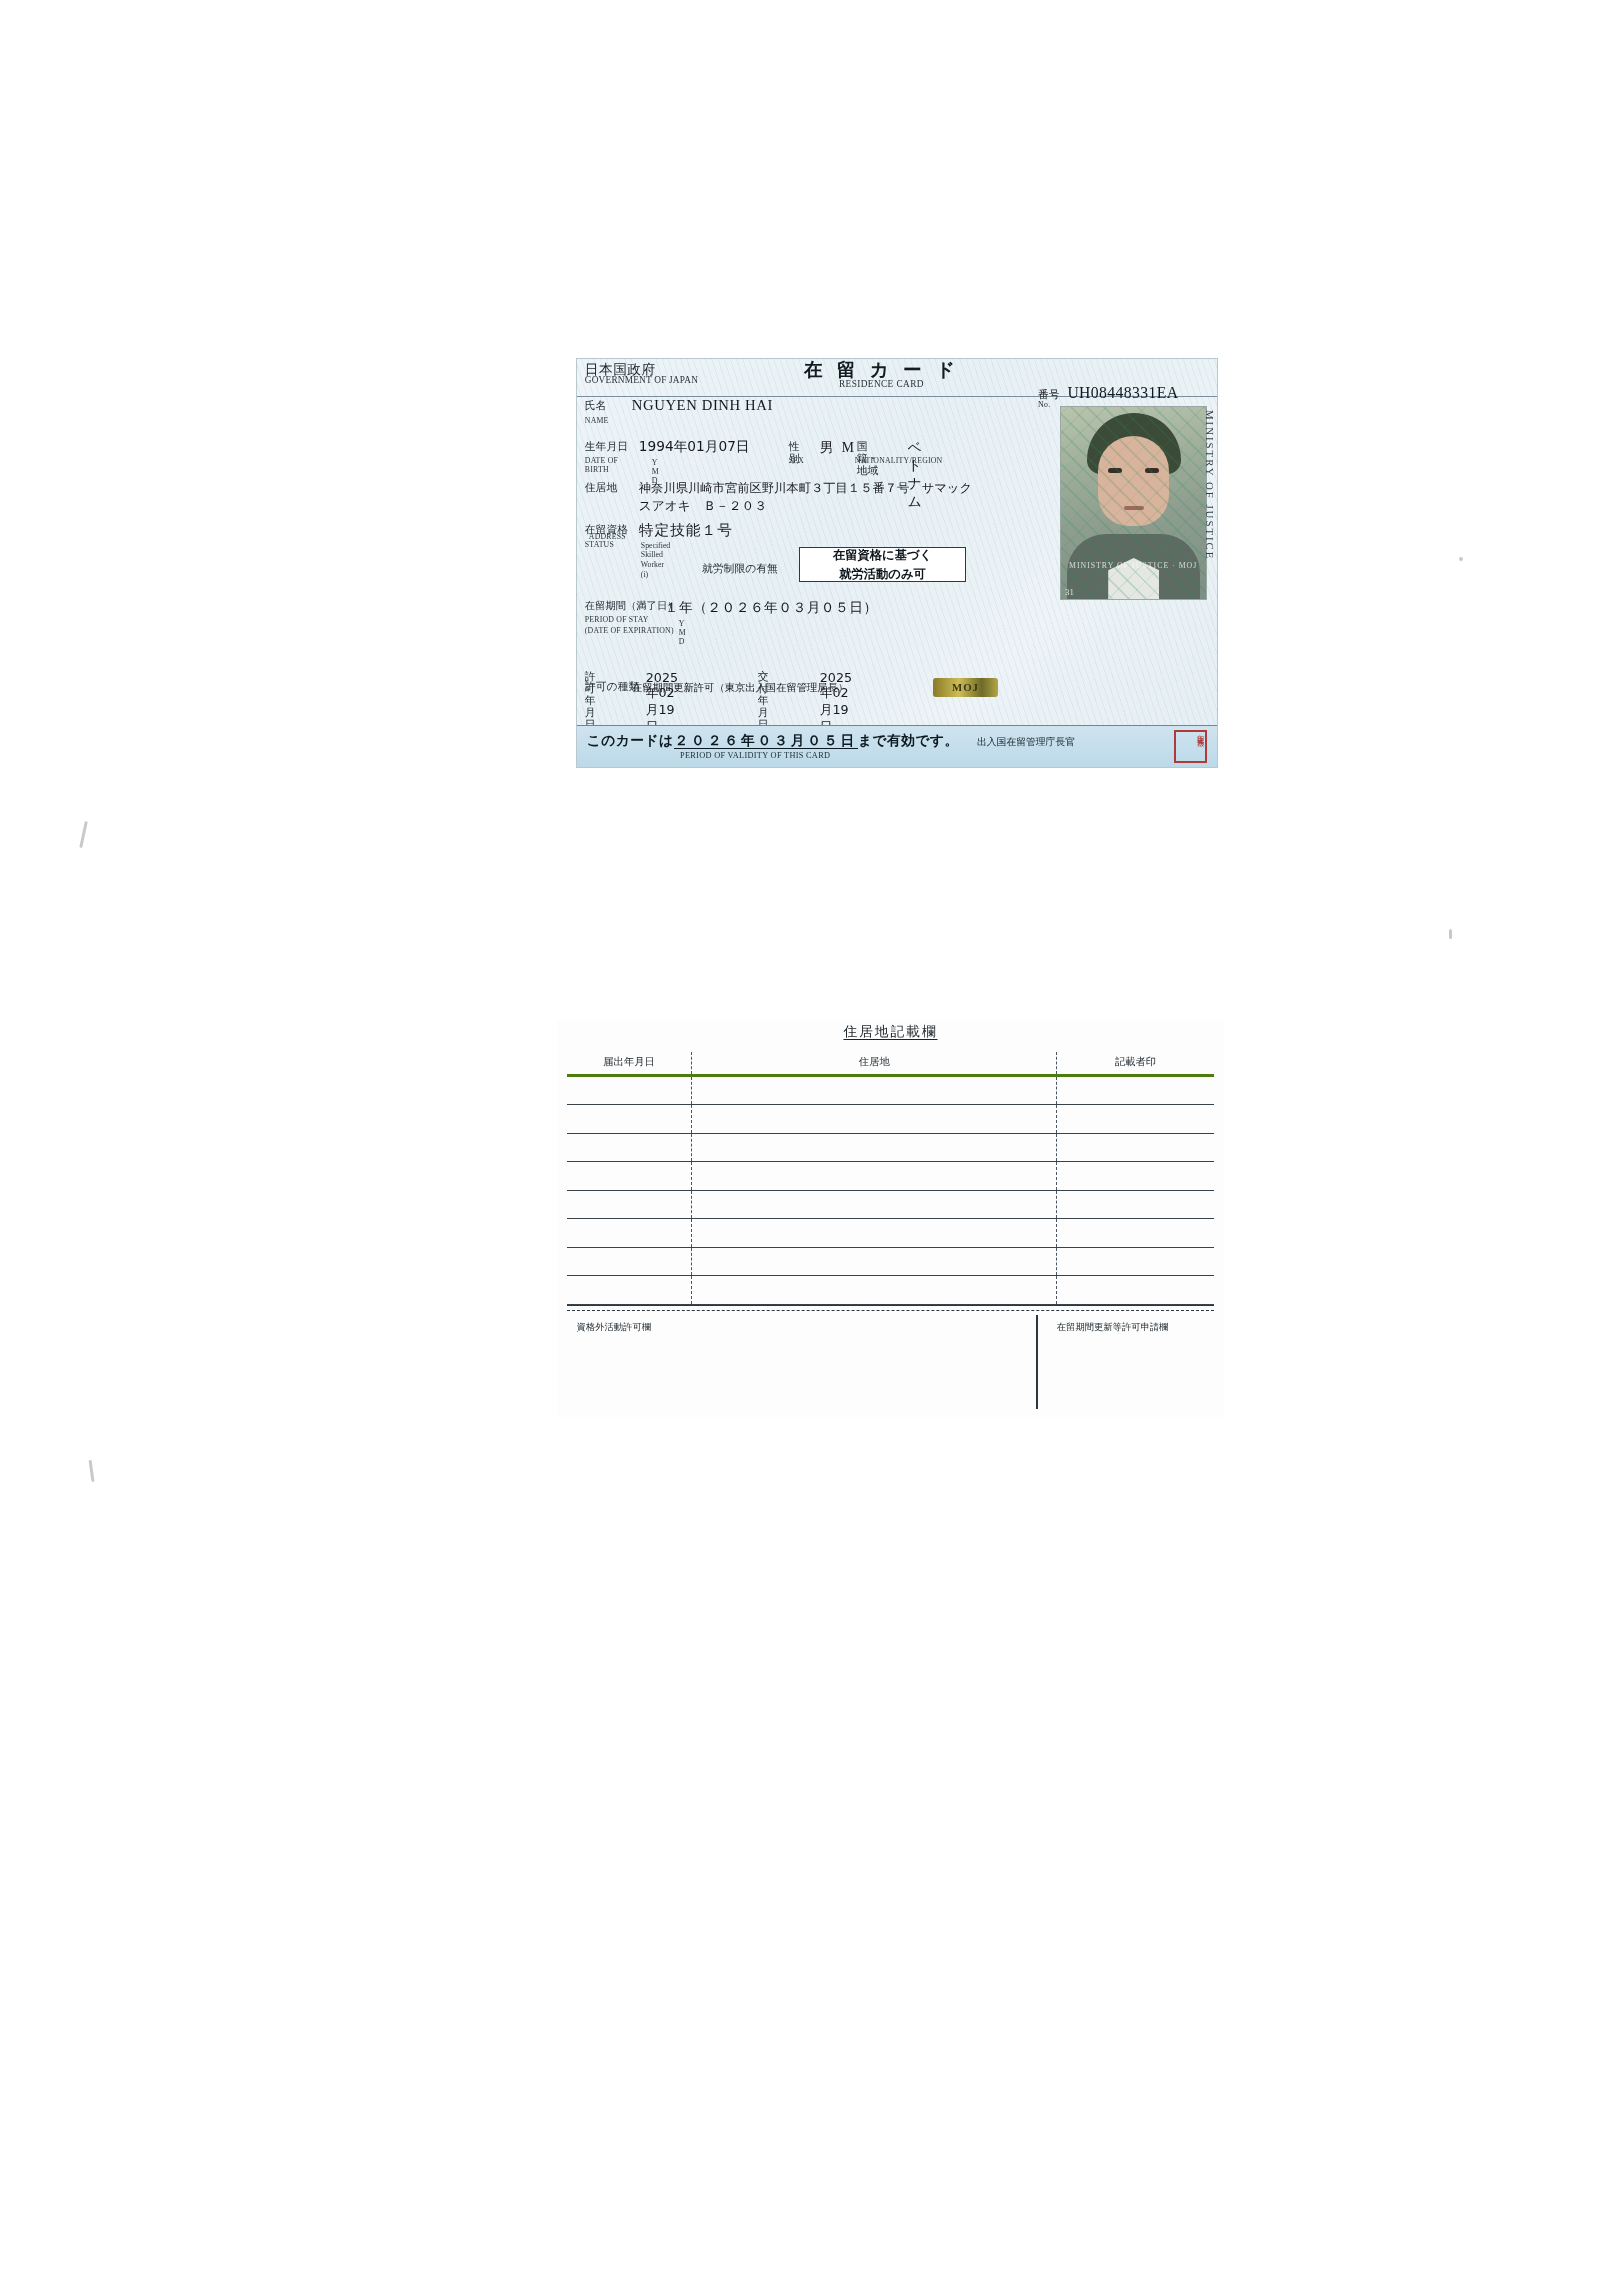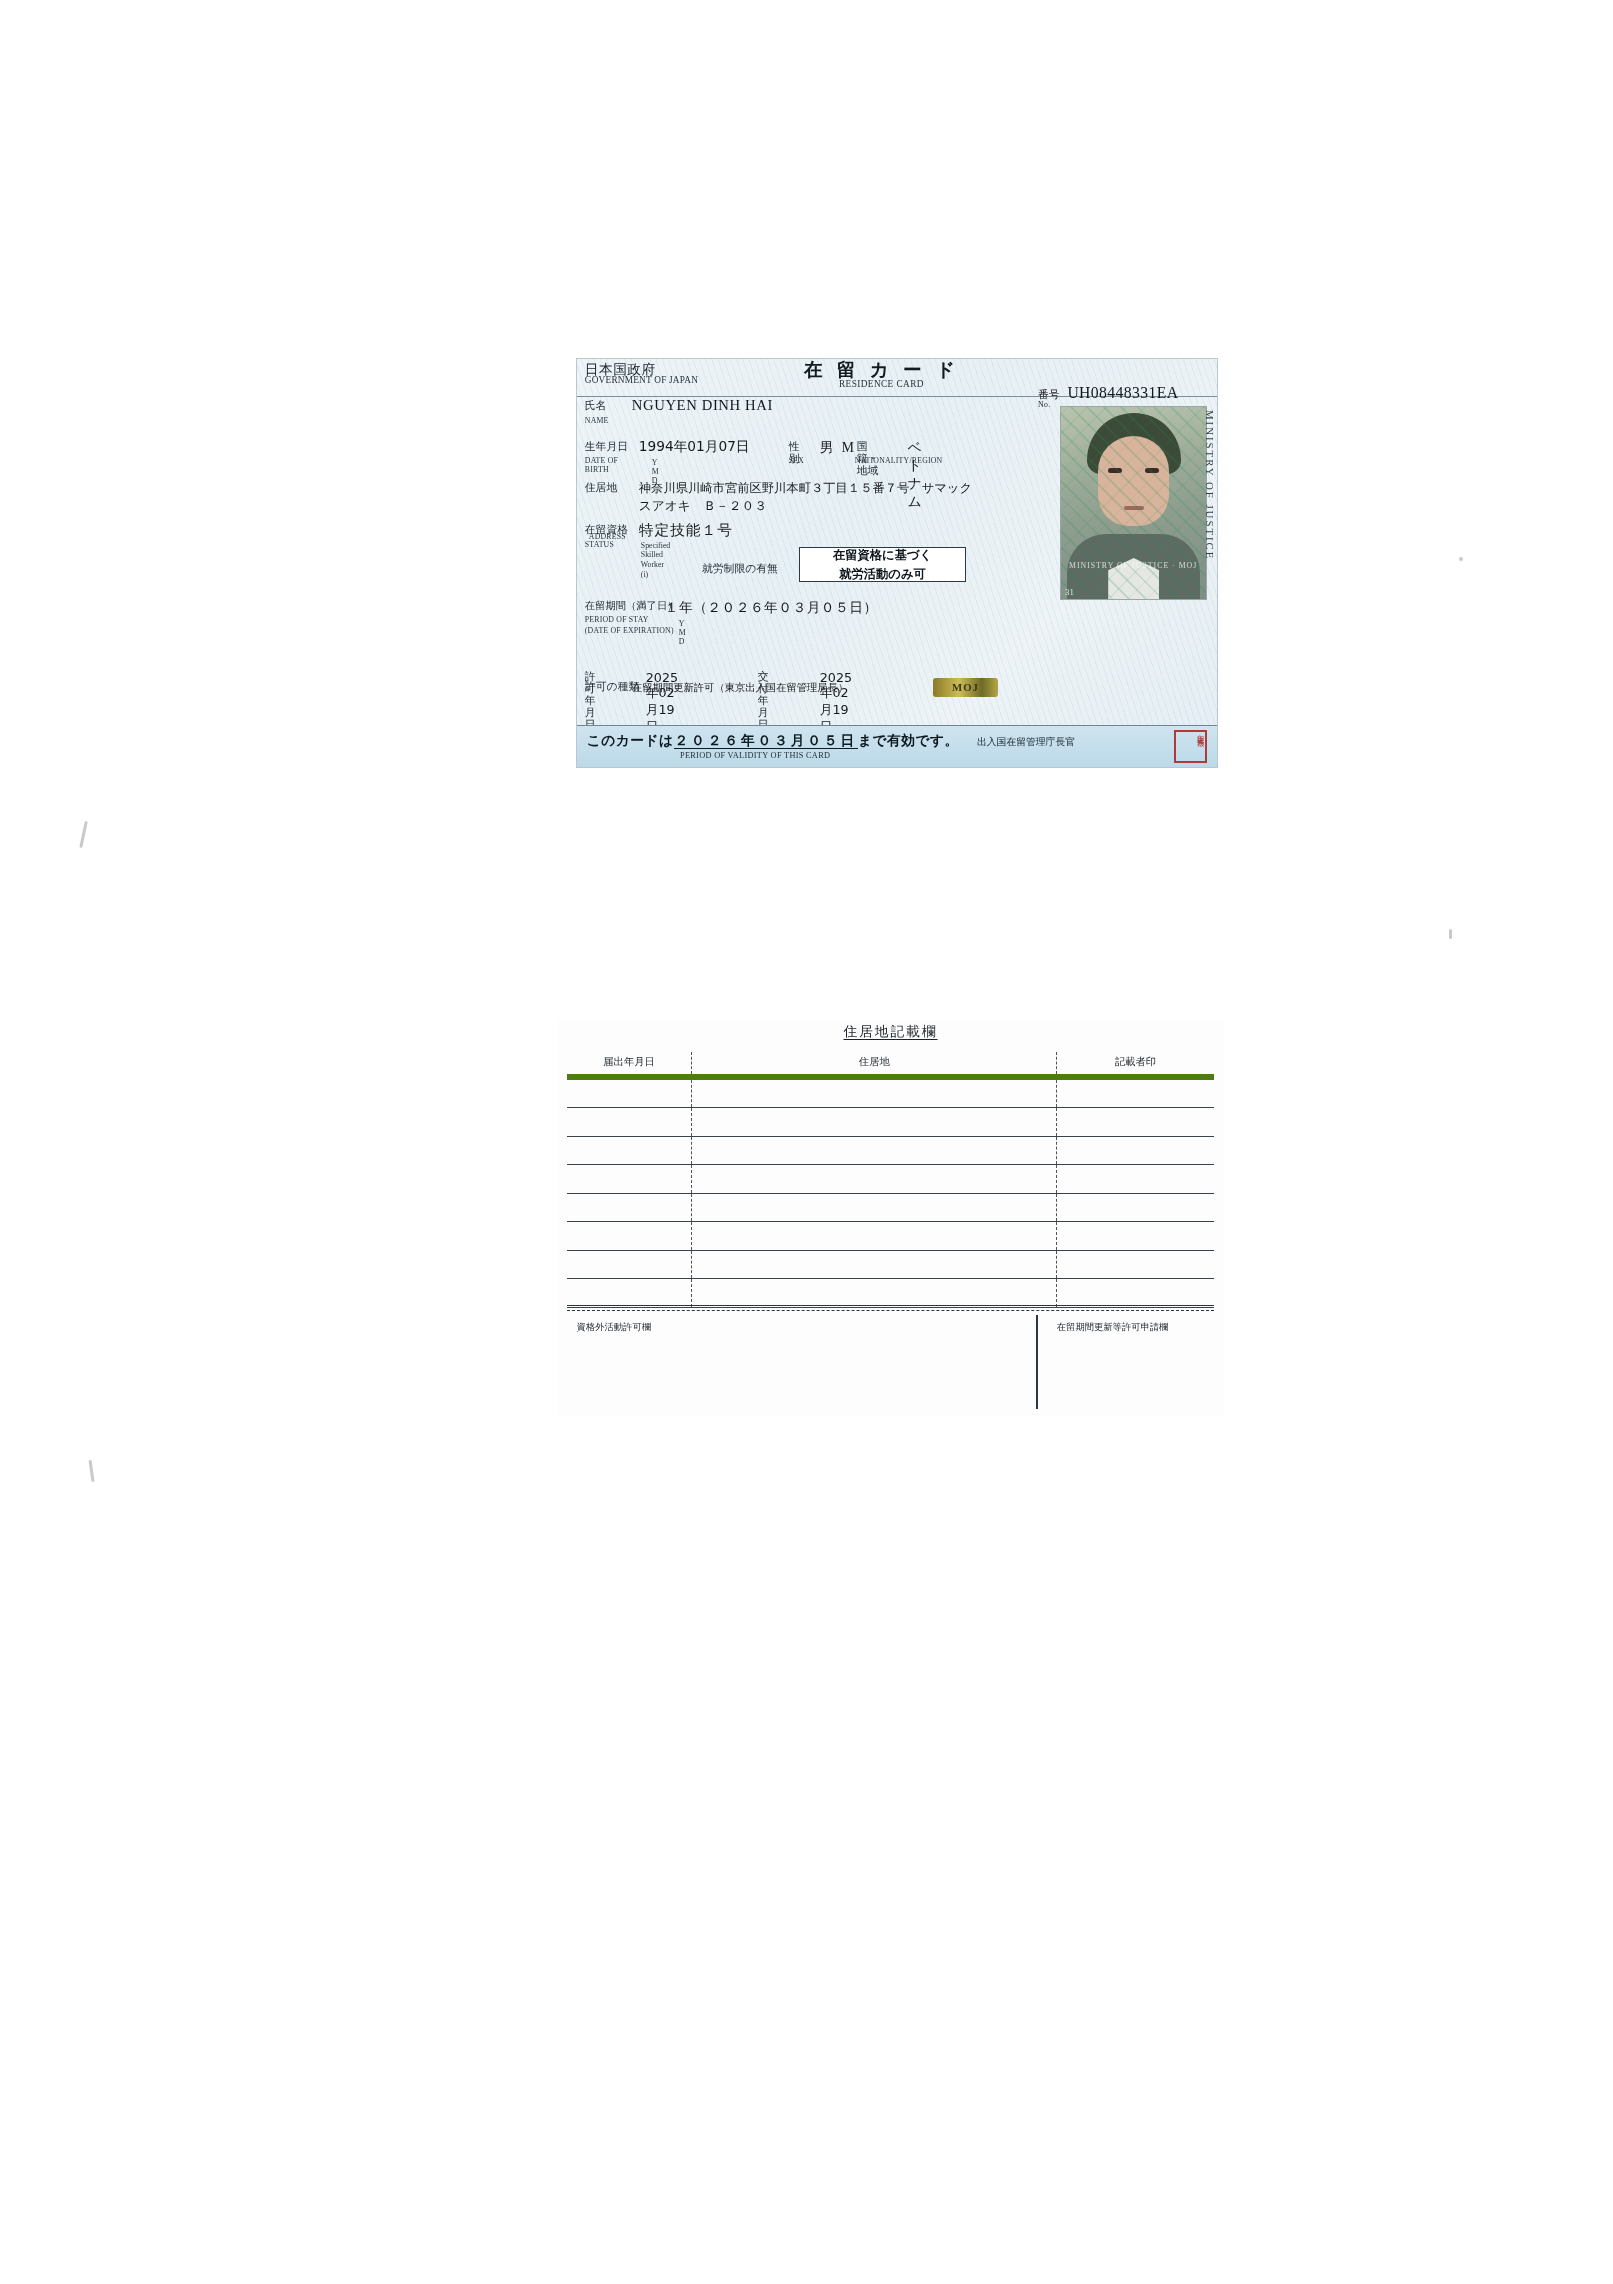--- a/index.html
+++ b/index.html
@@ -456,21 +456,21 @@
     width: 647px;
     border-collapse: collapse;
     table-layout: fixed;
   }
   .cb-table th {
     font-family: Liberation Mono, monospace;
     font-size: 10.3px;
     font-weight: normal;
     color: #1c262c;
     padding: 2.9px 0 4.9px;
-    border-bottom: 6px solid #4d7c0f;
+    border-bottom: 3px solid #4d7c0f;
   }
   .cb-table td {
     height: 25.5px;
     border-bottom: 1px solid #39434c;
   }
   .cb-table td.c1 { border-right: 1px dashed #4a555f; }
   .cb-table td.c2 { border-right: 1px dashed #4a555f; }
   .cb-table th.c1 { border-right: 1px dashed #4a555f; }
   .cb-table th.c2 { border-right: 1px dashed #4a555f; }
 

